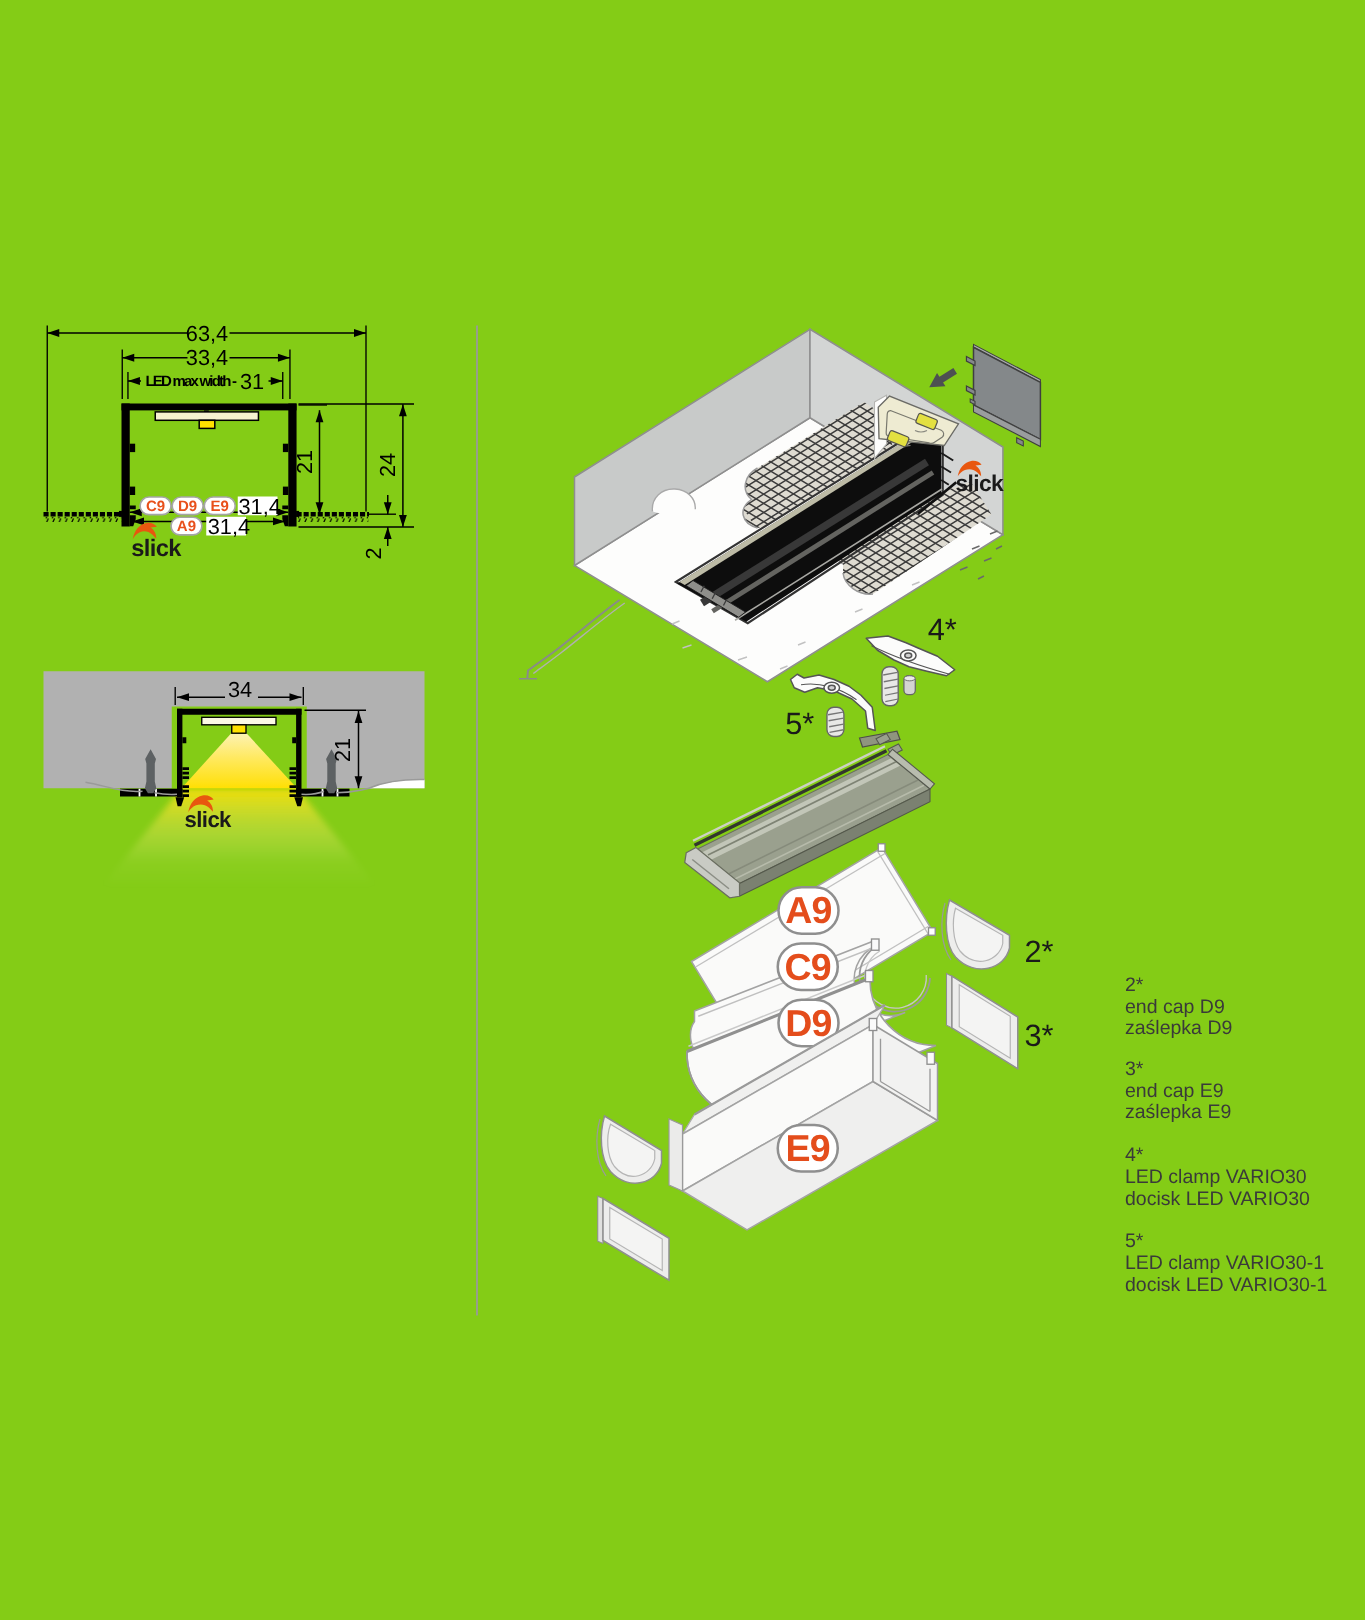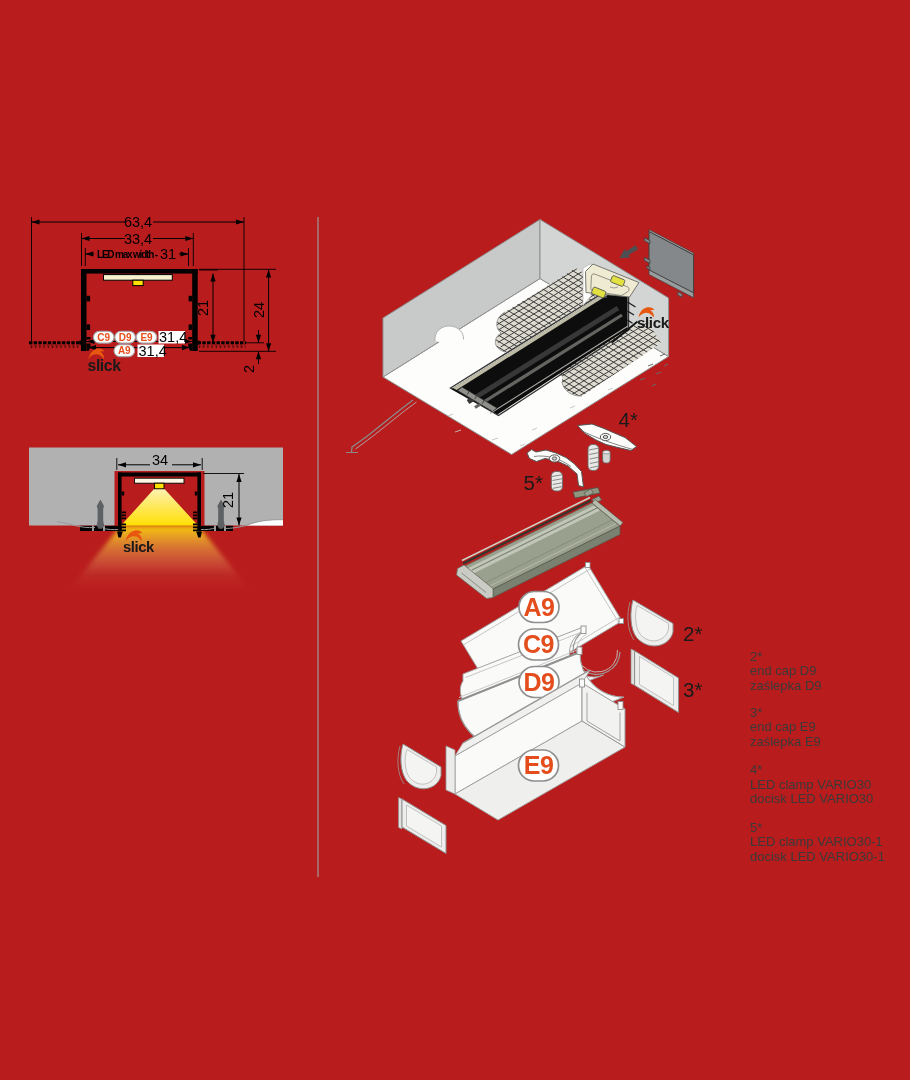--- a/index.html
+++ b/index.html
@@ -1,16 +1,16 @@
 <!DOCTYPE html>
 <html><head>
 <meta charset="utf-8">
 <style>
 html,body{margin:0;padding:0;background:#ffffff;}
-#page{position:relative;width:910px;height:1080px;background:#b91c1c;overflow:hidden;
+#page{position:relative;width:910px;height:1080px;background:#84cc16;overflow:hidden;
 font-family:"Liberation Sans", sans-serif;text-align:right;}
 svg{position:absolute;top:0;left:0;}
 text{font-family:"Liberation Sans", sans-serif;}
 </style>
 </head>
 <body>
 <div id="page">
 <svg width="910" height="1080" viewBox="0 0 910 1080">
 <defs>
 

